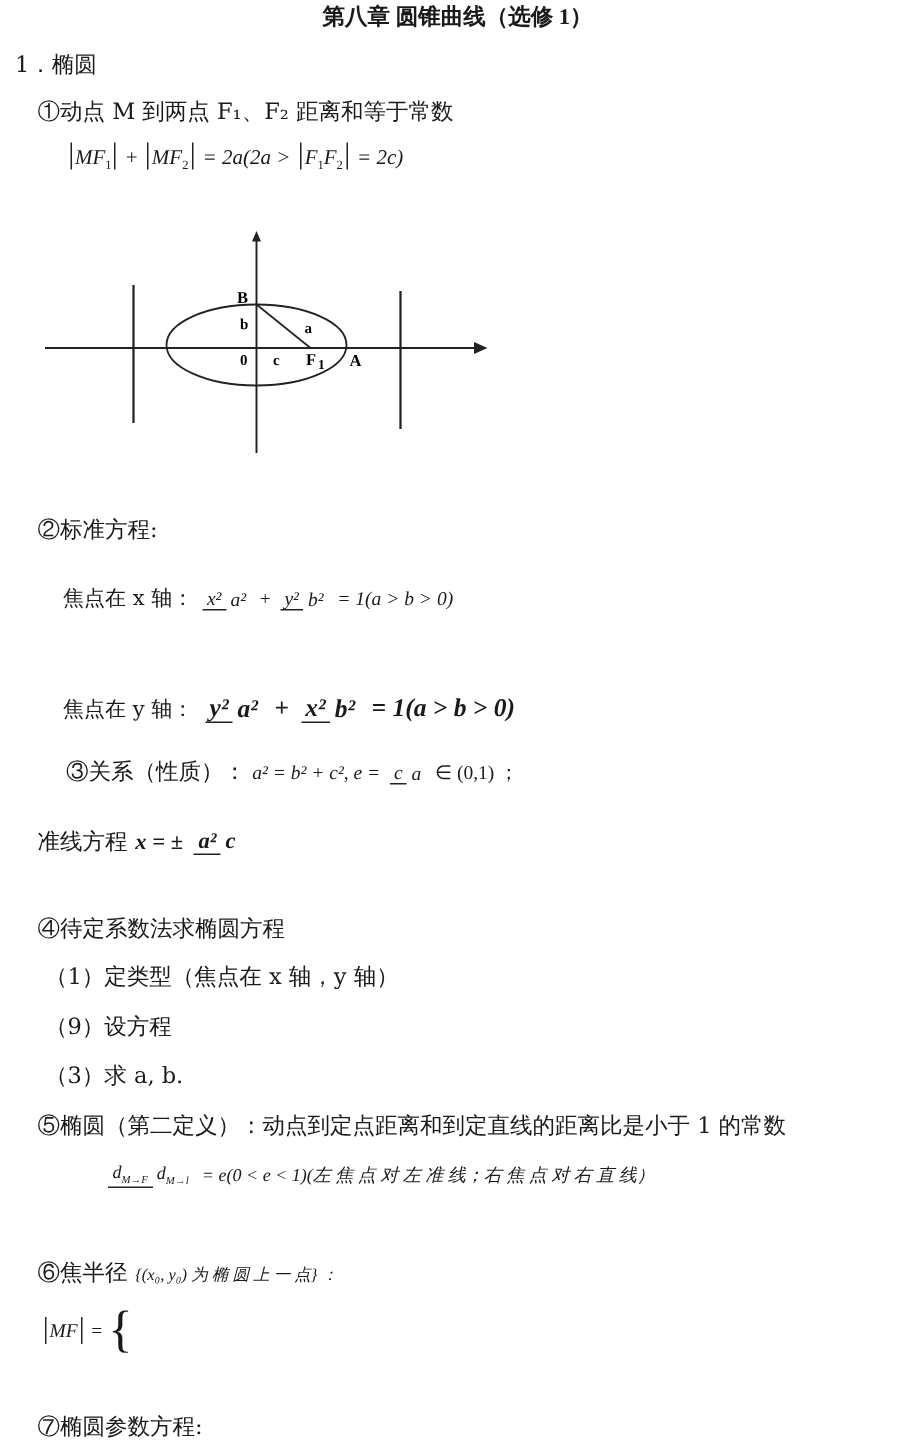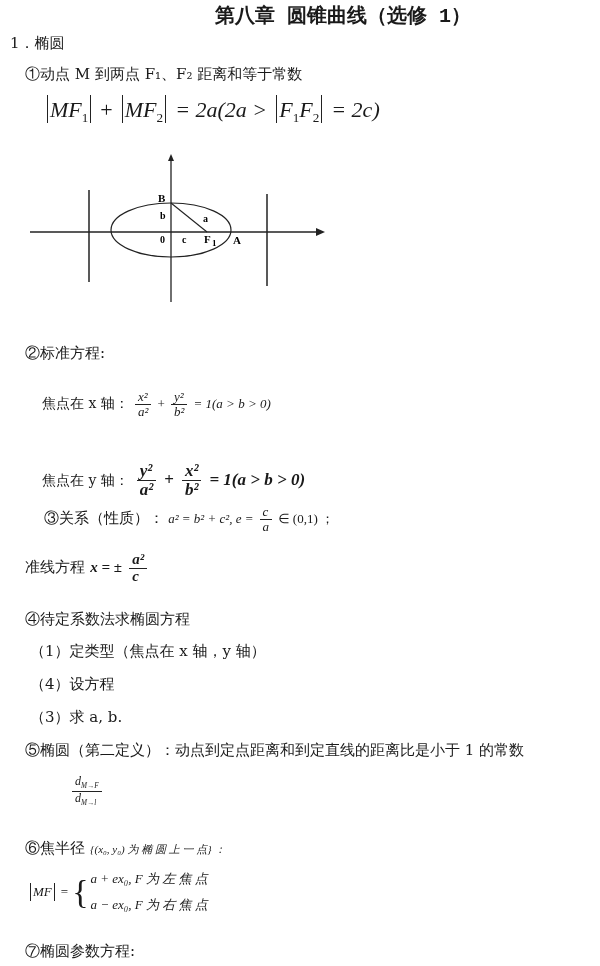--- a/index.html
+++ b/index.html
@@ -1,41 +1,41 @@
 <!DOCTYPE html>
 <html><head>
 <meta charset="utf-8">
 <style>
   html, body { margin:0; padding:0; background:#fff; }
   body { width:600px; height:966px; position:relative; overflow:hidden;
          font-family:"DejaVu Serif", serif; color:#1a1a1a; }
   .abs { position:absolute; white-space:nowrap; }
   .cn { font-family:"DejaVu Serif", serif; font-size:15px; }
-  .title { font-family:Liberation Mono, monospace; font-weight:bold; font-size:20px; }
+  .title { font-family:Liberation Serif, serif; font-weight:bold; font-size:15px; }
   .m { font-family:"Liberation Serif", serif; font-style:italic; }
   .r { font-family:"Liberation Serif", serif; font-style:normal; }
-  .frac { display:inline-flex; flex-direction:column; vertical-align:middle; margin:0 2px; }
+  .frac { display:inline-flex; align-items:center; vertical-align:middle; margin:0 2px; }
   .frac .num { border-bottom:1px solid #222; padding:0 3px; line-height:1.05; }
   .frac .den { padding:0 3px; line-height:1.05; }
   .bar { display:inline-block; border-left:1.5px solid #222; height:1.25em; vertical-align:-0.25em; margin:0 2px; }
   sub, sup { font-size:60%; }
   svg text { font-family:"Liberation Serif", serif; font-weight:bold; }
 </style>
 </head>
 <body>
 
 <div class="abs title" style="left:215px; top:2px;">第八章    圆锥曲线（选修 1）</div>
 
 <div class="abs cn" style="left:10px; top:34px;">
   <span>1．</span><span>椭圆</span>
 </div>
 
 <div class="abs cn" style="left:25px; top:65px;">①动点 M 到两点 F₁、F₂ 距离和等于常数</div>
 
-<div class="abs" style="left:45px; top:95px; font-size:22px;">
+<div class="abs" style="left:45px; top:95px; font-size:14px;">
   <span class="bar"></span><span class="m">MF</span><sub class="r">1</sub><span class="bar"></span>
   <span class="r">+</span>
   <span class="bar"></span><span class="m">MF</span><sub class="r">2</sub><span class="bar"></span>
   <span class="m">= 2a(2a &gt;</span>
   <span class="bar"></span><span class="m">F</span><sub class="r">1</sub><span class="m">F</span><sub class="r">2</sub><span class="bar"></span>
   <span class="m">= 2c)</span>
 </div>
 
 <svg class="abs" style="left:0; top:140px;" width="340" height="180" viewBox="0 140 340 180">
   <line x1="30" y1="232" x2="318" y2="232" stroke="#222" stroke-width="1.3"></line>
@@ -100,42 +100,39 @@
   <span class="cn" style="font-weight:normal;">准线方程</span>
   <span class="m">x = ±</span>
   <span class="frac m">
       <span class="num">a²</span>
       <span class="den">c</span>
     </span>
 </div>
 
 <div class="abs cn" style="left:25px; top:610px;">④待定系数法求椭圆方程</div>
 <div class="abs cn" style="left:30px; top:642px;">（1）定类型（焦点在 x 轴，y 轴）</div>
-<div class="abs cn" style="left:30px; top:675px;">（4）设方程</div>
+<div class="abs cn" style="left:30px; top:675px;">（9）设方程</div>
 <div class="abs cn" style="left:30px; top:708px;">（3）求 a, b.</div>
 
 <div class="abs cn" style="left:25px; top:741px;">⑤椭圆（第二定义）：动点到定点距离和到定直线的距离比是小于 1 的常数</div>
 
 <div class="abs" style="left:70px; top:775px; font-size:12px;">
   <span class="frac m">
       <span class="num"><span>d</span><sub>M→F</sub></span>
       <span class="den"><span>d</span><sub>M→l</sub></span>
     </span>
+  <span class="m">= e(0 &lt; e &lt; 1)(左 焦 点 对 左 准 线；右 焦 点 对 右 直 线）</span>
 </div>
 
 <div class="abs" style="left:25px; top:838px;">
   <span class="cn">⑥焦半径</span>
   <span class="m" style="font-size:11px;">{(x₀, y₀) 为 椭 圆 上 一 点}  ：</span>
 </div>
 
 <div class="abs" style="left:28px; top:870px; font-size:13px; display:flex; align-items:center;">
   <span class="bar" style="height:18px;"></span>
     <span class="m">MF</span>
     <span class="bar" style="height:18px;"></span>
   <span class="r" style="margin:0 4px;">=</span>
   <span class="r" style="font-size:34px; line-height:1; margin-right:2px;">{</span>
-  <span style="display:flex; flex-direction:column; gap:8px;">
-    <span class="m">a + ex₀, F 为 左 焦 点</span>
-    <span class="m">a − ex₀, F 为 右 焦 点</span>
-  </span>
 </div>
 
 <div class="abs cn" style="left:25px; top:942px;">⑦椭圆参数方程:</div>
 
 </body></html>

